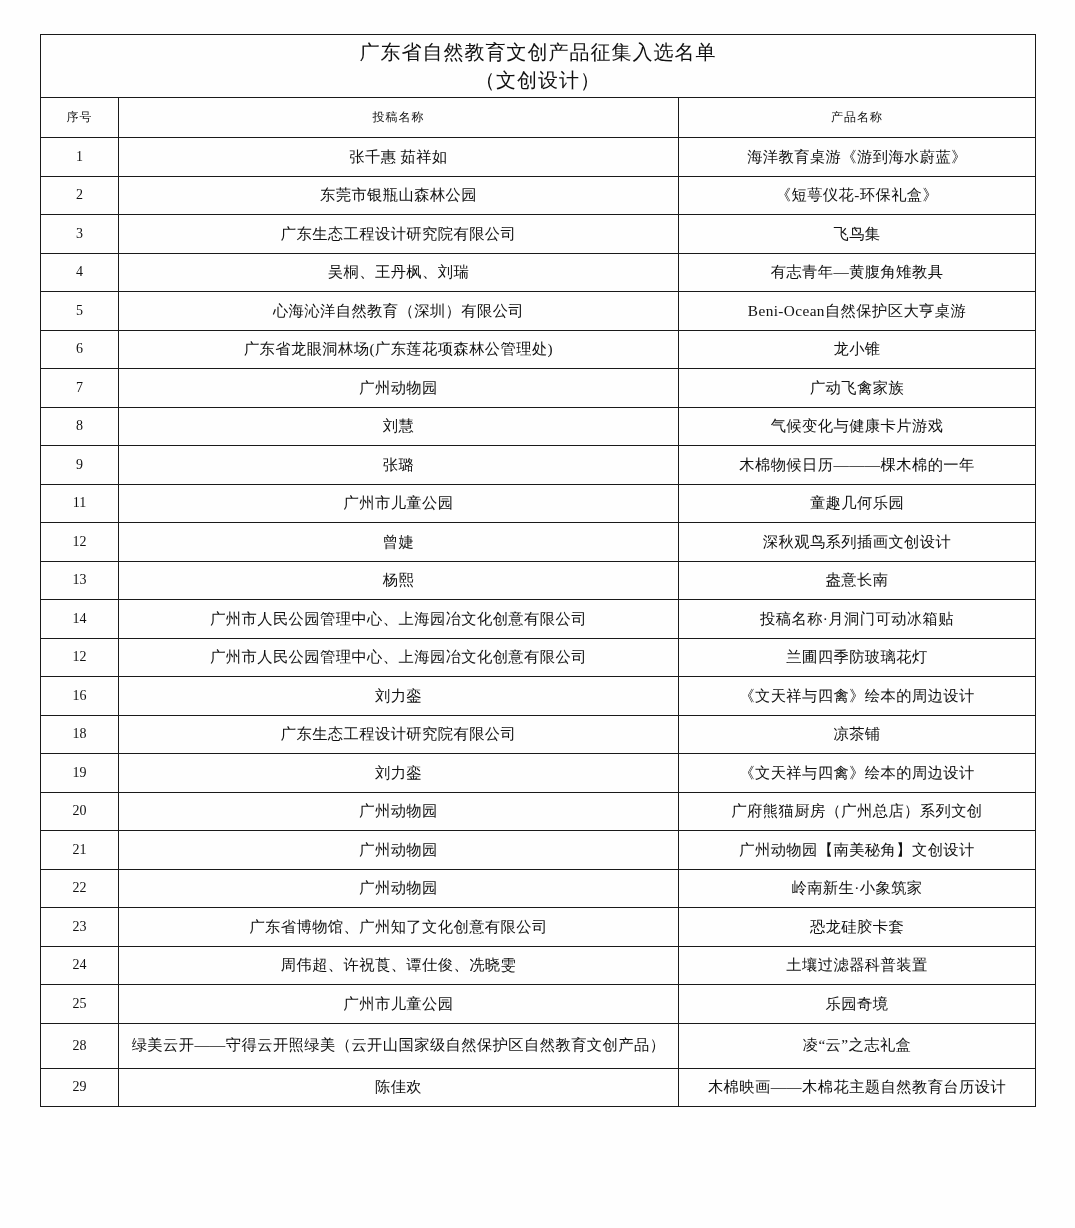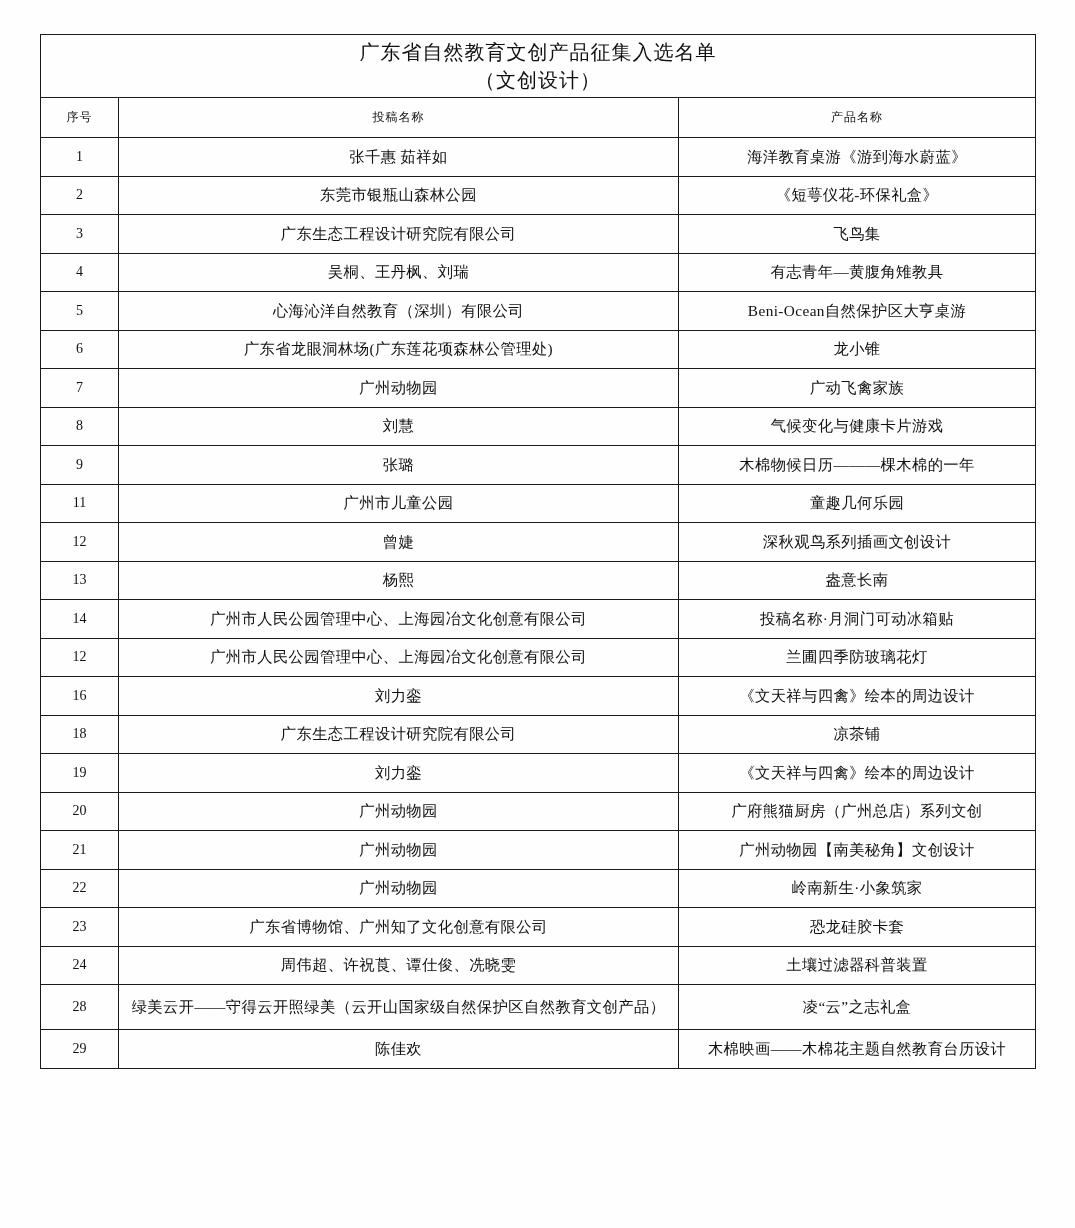--- a/index.html
+++ b/index.html
@@ -193,20 +193,25 @@
       <tr class="data-row">
         <td class="c-no">23</td>
         <td class="c-name">广东省博物馆、广州知了文化创意有限公司</td>
         <td class="c-prod">恐龙硅胶卡套</td>
       </tr>
       <tr class="data-row">
         <td class="c-no">24</td>
         <td class="c-name">周伟超、许祝莨、谭仕俊、冼晓雯</td>
         <td class="c-prod">土壤过滤器科普装置</td>
       </tr>
+      <tr class="data-row">
+        <td class="c-no">25</td>
+        <td class="c-name">广州市儿童公园</td>
+        <td class="c-prod">乐园奇境</td>
+      </tr>
       <tr class="data-row tall">
         <td class="c-no">28</td>
         <td class="c-name">绿美云开——守得云开照绿美（云开山国家级自然保护区自然教育文创产品）</td>
         <td class="c-prod">凌“云”之志礼盒</td>
       </tr>
       <tr class="data-row">
         <td class="c-no">29</td>
         <td class="c-name">陈佳欢</td>
         <td class="c-prod">木棉映画——木棉花主题自然教育台历设计</td>
       </tr>

